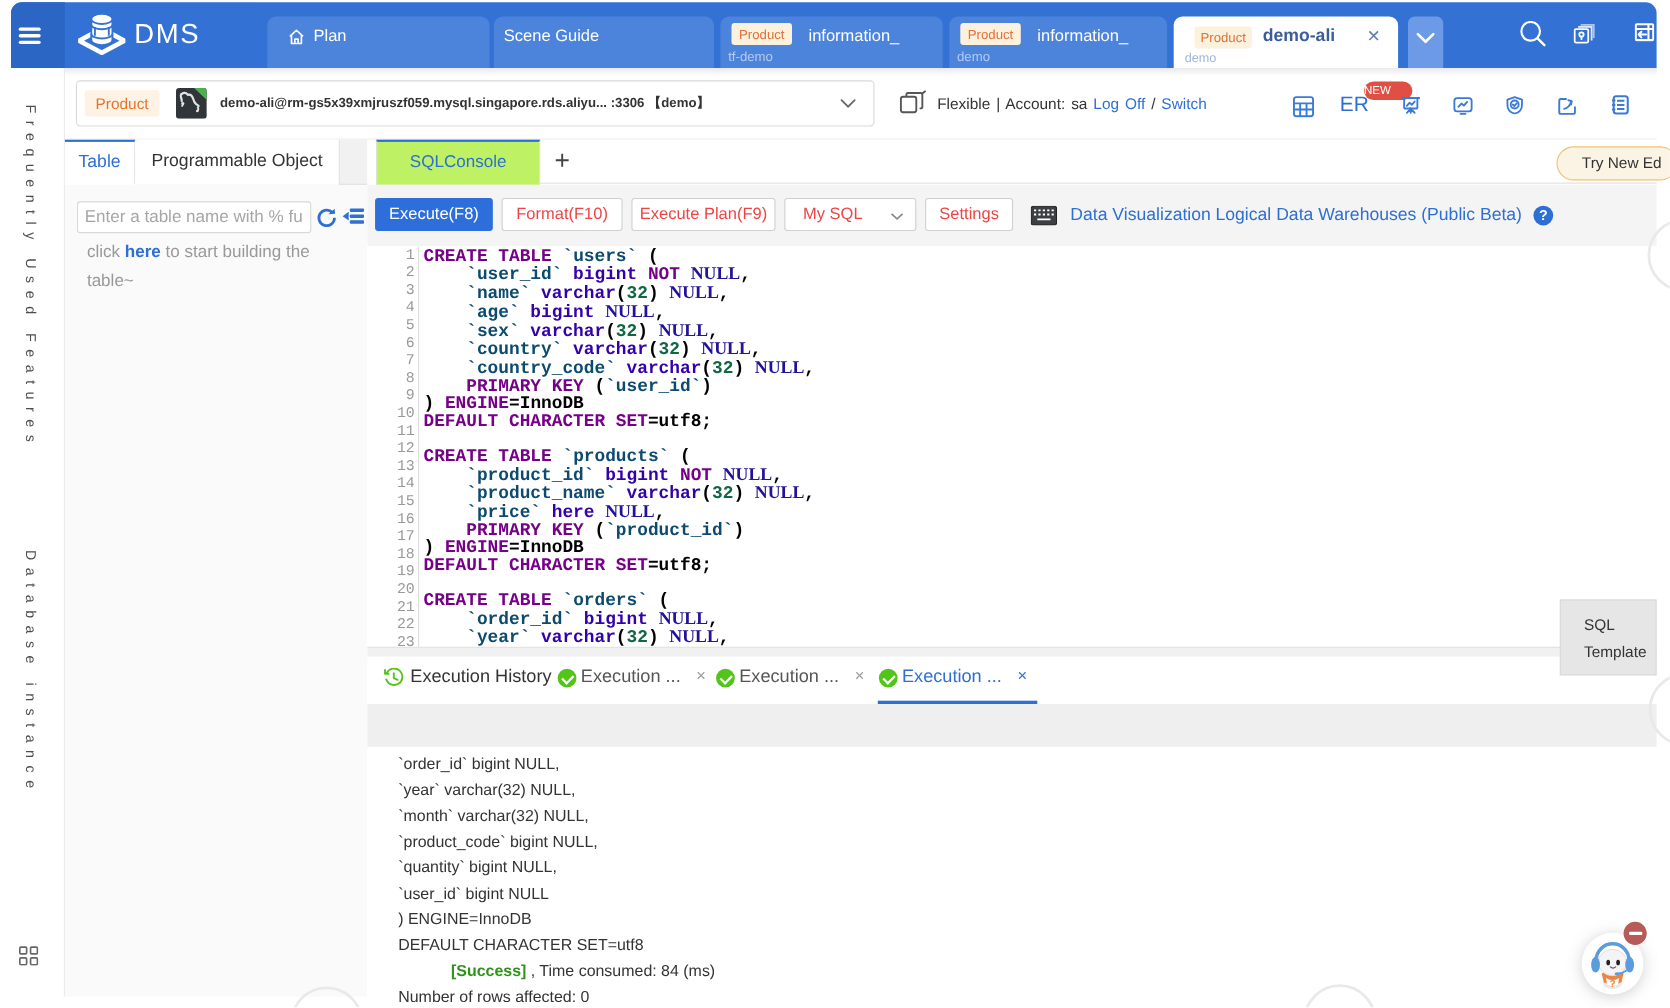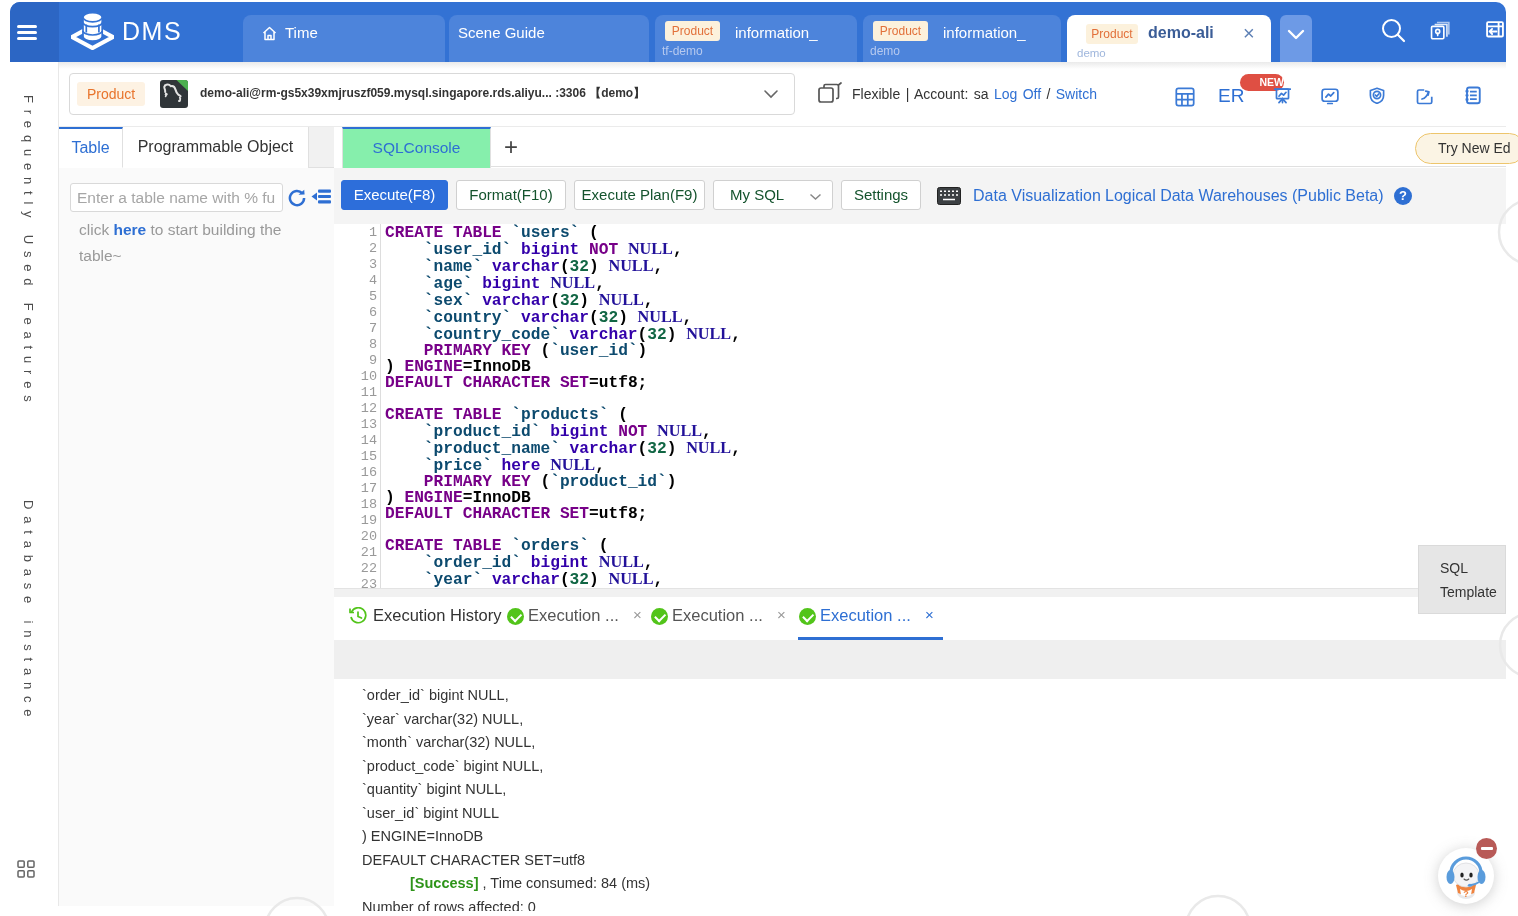--- a/index.html
+++ b/index.html
@@ -21,21 +21,21 @@
 .row2 { left:10px; top:62px; width:1496px; height:65px; background:#fff; border-bottom:1px solid #ebebeb; }
 .row2shadow { left:10px; top:62px; width:1496px; height:7px; background:linear-gradient(#dfdfdf,rgba(255,255,255,0)); opacity:.65; }
 .selbox { left:69px; top:73px; width:726px; height:42px; border:1px solid #d9d9d9; border-radius:4px; background:#fff; }
 .blue { color:#2e6fd3; }
 
 .vtext { writing-mode:vertical-rl; font-size:13px; color:#4d4d4d; letter-spacing:6.8px; }
 
 .lpanel { left:59px; top:127px; width:275px; height:779px; background:#fafafa; }
 
 .codearea { font-family:"Liberation Mono", monospace; font-weight:bold; font-size:16.2px; line-height:16px; white-space:pre; }
-.tbtn { top:180px; height:30px; background:#fff; border:1px solid #d0d0d0; border-radius:3px; color:#14532d; font-size:15px; text-align:center; line-height:28px; }
+.tbtn { top:180px; height:30px; background:#fff; border:1px solid #d0d0d0; border-radius:3px; color:#ef4444; font-size:15px; text-align:center; line-height:28px; }
 .bluelink { font-size:16px; color:#2e6fd3; }
 .chk { position:absolute; width:17px; height:17px; border-radius:50%; background:#52c41a; }
 .chk:after { content:""; position:absolute; left:4px; top:4.5px; width:8px; height:4.5px; border-left:2px solid #fff; border-bottom:2px solid #fff; transform:rotate(-45deg); }
 .xx { position:absolute; top:606px; font-size:15px; color:#999; }
 .k { color:#708; } .v { color:#0c4a6e; } .b { color:#30a; } .a { color:#219;font-family:Liberation Serif, serif; } .n { color:#164; }
 </style>
 </head>
 <body>
 <div class="abs app"></div>
 <div class="abs hdr"></div>
@@ -47,21 +47,21 @@
 <svg class="abs" style="left:71px; top:12px;" width="43" height="38" viewBox="0 0 43 38">
   <path d="M21.5 14 L42 25 L21.5 36 L1 25 Z" fill="none" stroke="#fff" stroke-width="4.2"></path>
   <path d="M12 5.2 v19.2 a9.6 4.6 0 0 0 19.2 0 v-19.2 z" fill="#fff" stroke="#3372d4" stroke-width="1.7"></path>
   <ellipse cx="21.6" cy="5.2" rx="9.6" ry="4.6" fill="#fff" stroke="#3372d4" stroke-width="1.7"></ellipse>
   <path d="M12 10.6 a9.6 4 0 0 0 19.2 0 M12 19 a9.6 4 0 0 0 19.2 0" fill="none" stroke="#3372d4" stroke-width="1.7"></path>
   <path d="M15.3 12.5 v8 M27.9 12.5 v8" stroke="#3372d4" stroke-width="1.7"></path>
 </svg>
 <div class="abs logo-txt">DMS</div>
 
 <div class="abs ntab" style="left:243px; width:202px;">
-    <span class="t1" style="left:42px;">Time</span>
+    <span class="t1" style="left:42px;">Plan</span>
   <svg style="position:absolute;left:18px;top:10px" width="17" height="17" viewBox="0 0 17 17">
       <path d="M2.5 8 L8.5 2.5 L14.5 8 M4 7 V14.5 H13 V7 M7 14.5 V10.5 H10 V14.5" fill="none" stroke="#fff" stroke-width="1.5" stroke-linejoin="round"></path>
     </svg>
 </div>
 <div class="abs ntab" style="left:449px; width:200px;">
     <span class="t1" style="left:9px;">Scene Guide</span>
   </div>
 <div class="abs ntab" style="left:655px; width:202px;">
   <span class="pbadge" style="left:10px; top:6px; width:55px; height:20px; line-height:20px;">Product</span>
   <span class="t1" style="left:80px; top:9px;">information_</span>
@@ -134,21 +134,21 @@
 </svg>
 <span class="abs" style="left:852px; top:86px; font-size:14px; word-spacing:1.5px; color:#333;">Flexible | Account: sa <span class="blue">Log Off</span> / <span class="blue">Switch</span></span>
 
 <svg class="abs" style="left:1175px; top:87px;" width="20" height="20" viewBox="0 0 23 23">
     <g fill="none" stroke="#3b7ad6" stroke-width="2">
       <rect x="1.5" y="1.5" width="20" height="20" rx="2.5"></rect>
       <path d="M1.5 8 H21.5 M1.5 14.5 H21.5 M8 8 V21.5 M14.7 8 V21.5"></path>
     </g>
   </svg>
 <span class="abs" style="left:1218px; top:85px; font-size:19px; color:#2e6fd3;">ER</span>
-<span class="abs" style="left:1240px; top:74px; width:44px; height:17px; background:#df4f43; color:#fff; font-size:10.5px; font-weight:bold; border-radius:8.5px; text-align:right; line-height:17px;">NEW</span>
+<span class="abs" style="left:1240px; top:74px; width:44px; height:17px; background:#df4f43; color:#fff; font-size:10.5px; font-weight:normal; border-radius:8.5px; text-align:left; line-height:17px;">NEW</span>
 <svg class="abs" style="left:1274px; top:87px;" width="17" height="17" viewBox="0 0 24 24">
     <g fill="none" stroke="#3b7ad6" stroke-width="2.4">
       <path d="M1 3 H23" stroke-linecap="round"></path>
       <rect x="3.5" y="3" width="17" height="13.5" rx="1"></rect>
       <path d="M7 13 L10.5 9 L13.5 11.5 L17 7.5" stroke-linecap="round" stroke-linejoin="round"></path>
       <path d="M12 16.5 L7 22 M12 16.5 L17 22 M12 16.5 V22" stroke-linecap="round"></path>
     </g>
   </svg>
 <svg class="abs" style="left:1321px; top:87px;" width="18" height="18" viewBox="0 0 24 24">
     <g fill="none" stroke="#3b7ad6" stroke-width="2.3">
@@ -208,21 +208,21 @@
       <rect x="7" y="0.5" width="13" height="3.2" rx="1"></rect>
       <rect x="7" y="5.9" width="13" height="3.2" rx="1"></rect>
       <rect x="7" y="11.3" width="13" height="3.2" rx="1"></rect>
       <path d="M0.5 7.5 L6 3.6 V11.4 Z"></path>
     </g>
   </svg>
 <div class="abs" style="left:79px; top:217px; width:240px; font-size:15.5px; color:#999; line-height:26px;">click <span style="color:#2e6fd3; font-weight:bold;">here</span> to start building the table~</div>
 
 <div class="abs" style="left:334px; top:127px; width:1172px; height:779px; background:#fff;"></div>
 <div class="abs" style="left:491px; top:127px; width:1015px; height:40px; border-bottom:1px solid #e0e0e0;"></div>
-<div class="abs" style="left:342px; top:127px; width:149px; height:41px; background:#86efac; border-top:2px solid #2e6fd3; border-left:1px solid #e0e0e0; border-right:1px solid #e0e0e0; color:#2e6fd3; font-size:15.5px; text-align:center; line-height:38px;">SQLConsole</div>
+<div class="abs" style="left:342px; top:127px; width:149px; height:41px; background:#bef264; border-top:2px solid #2e6fd3; border-left:1px solid #e0e0e0; border-right:1px solid #e0e0e0; color:#2e6fd3; font-size:15.5px; text-align:center; line-height:38px;">SQLConsole</div>
 <span class="abs" style="left:504px; top:133px; font-size:24px; font-weight:300; color:#444;">+</span>
 <div class="abs" style="left:1415px; top:133px; width:110px; height:31px; background:#fbf4e4; border:1px solid #edc56c; border-radius:16px; color:#333; font-size:14px; line-height:29px; padding-left:22px;">Try New Ed</div>
 
 <div class="abs" style="left:334px; top:168px; width:1172px; height:56px; background:#f4f4f4;"></div>
 <div class="abs tbtn" style="left:341px; top:180px; width:107px; background:#2d6eda; border:1px solid #2d6eda; color:#fff;">Execute(F8)</div>
 <div class="abs tbtn" style="left:456px; top:180px; width:110px;">Format(F10)</div>
 <div class="abs tbtn" style="left:574px; top:180px; width:131px;">Execute Plan(F9)</div>
 <div class="abs tbtn" style="left:713px; top:180px; width:120px; text-align:left; padding-left:16px;">My SQL<svg style="position:absolute;right:10px;top:12px" width="13" height="8" viewBox="0 0 13 8">
       <path d="M1.5 1.5 L6.5 6 L11.5 1.5" fill="none" stroke="#888" stroke-width="1.5"></path>
     </svg></div>

